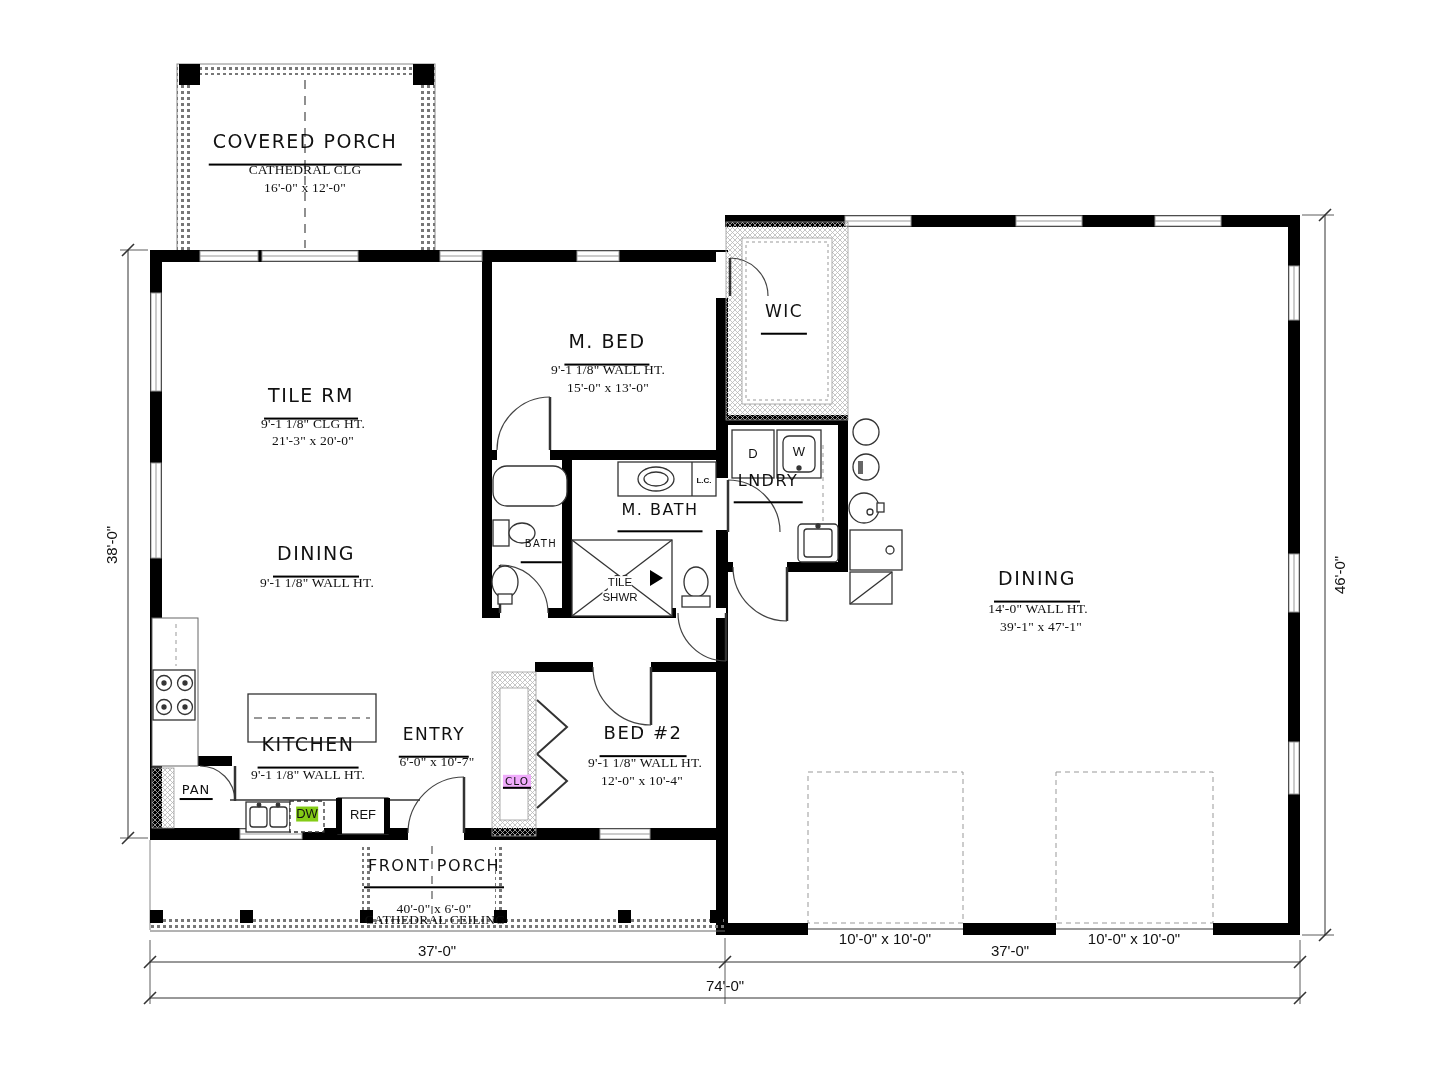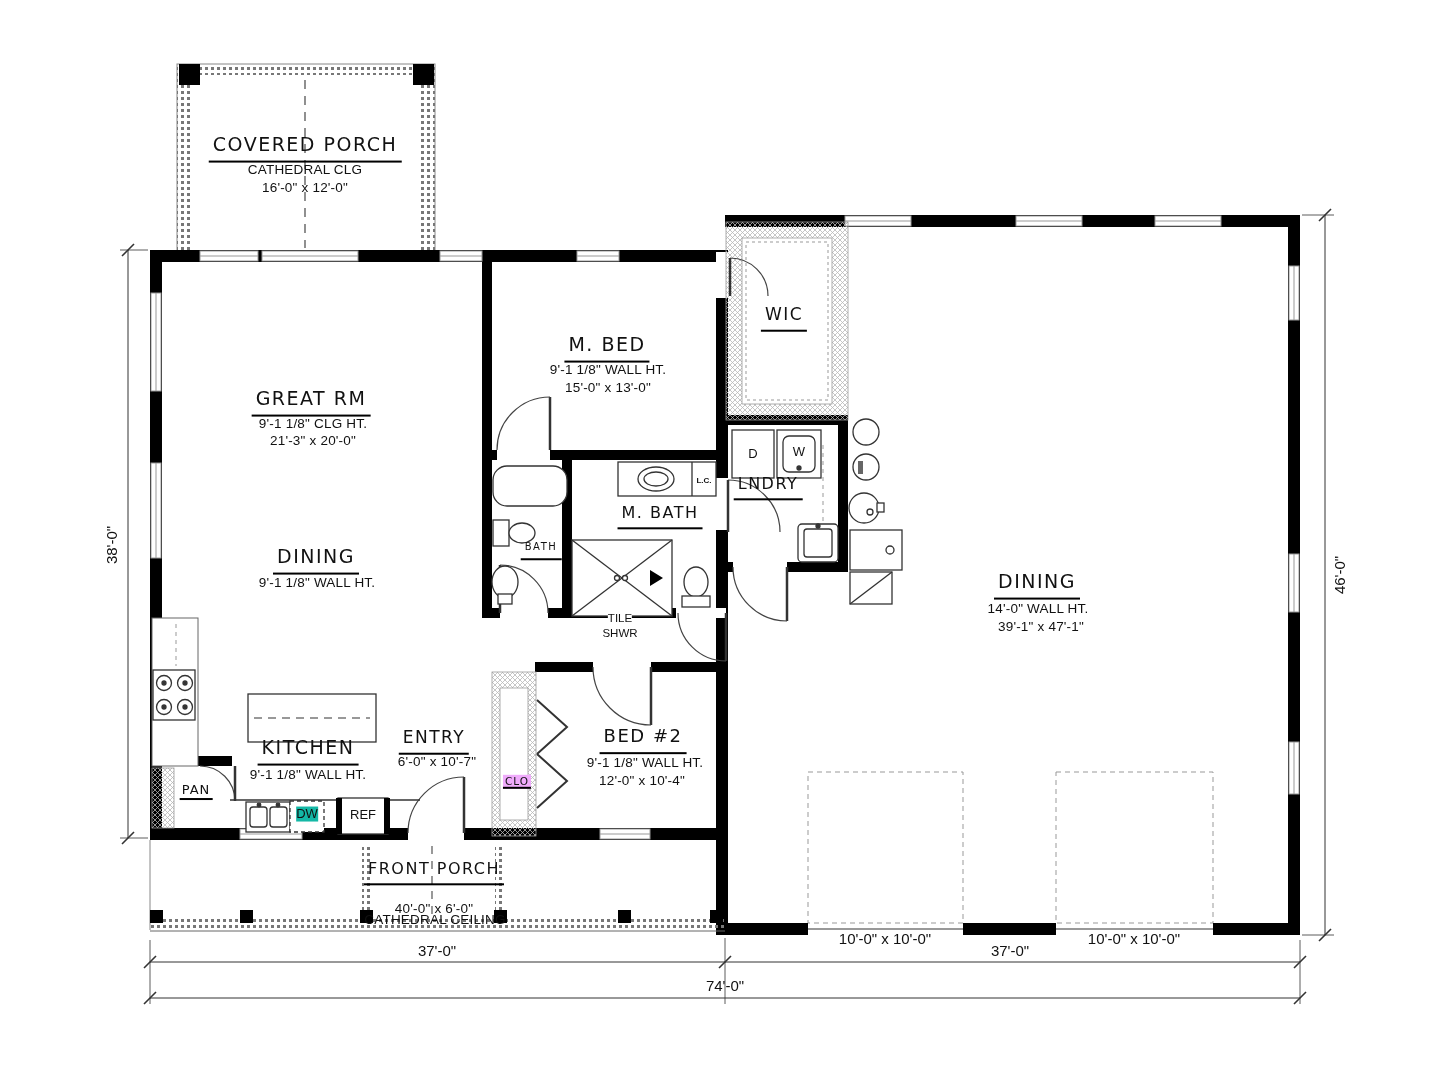--- a/index.html
+++ b/index.html
@@ -3,28 +3,28 @@
 <meta charset="utf-8">
 <style>
   html,body{margin:0;padding:0;background:#fff;}
   .canvas{position:relative;width:1445px;height:1071px;background:#fff;
           font-family:"DejaVu Sans",sans-serif;color:#111;overflow:hidden;}
   .plan-svg{position:absolute;left:0;top:0;z-index:1;}
   .lbl{position:absolute;z-index:2;transform:translate(-50%,-50%);
        text-align:center;white-space:nowrap;line-height:1.15;}
   .rot{transform:translate(-50%,-50%) rotate(-90deg);}
   .rn{display:inline-block;font-size:19px;letter-spacing:1.5px;
-      border-bottom:2.5px solid #000;padding:0 4px 5px;}
+      border-bottom:2.5px solid #000;padding:0 4px 11px;}
   .rn-sm{display:inline-block;font-size:13px;letter-spacing:1px;
       border-bottom:2px solid #000;padding:0 2px 0;}
-  .sub{font-size:13.5px;letter-spacing:0.2px;font-family:Liberation Sans, sans-serif;}
+  .sub{font-size:13.5px;letter-spacing:0.2px;font-family:Liberation Serif, serif;}
   .dim{font-size:15px;font-family:"Liberation Sans",sans-serif;}
   .appl{font-size:13px;font-family:"Liberation Sans",sans-serif;}
   .tiny{font-size:8px;font-family:"Liberation Sans",sans-serif;font-weight:bold;}
-  .shlbl{font-size:11.5px;font-family:"Liberation Sans",sans-serif;line-height:1.2;margin-top:36px;}
+  .shlbl{font-size:11.5px;font-family:"Liberation Sans",sans-serif;line-height:1.2;}
 </style>
 </head>
 <body>
 
 <div class="canvas">
 
 <svg class="plan-svg" width="1445" height="1071" viewBox="0 0 1445 1071">
   <defs>
     <pattern id="xh" width="5" height="5" patternUnits="userSpaceOnUse">
       <path d="M0 0 L5 5 M5 0 L0 5" stroke="#b8b8b8" stroke-width="0.8"></path>
@@ -324,21 +324,21 @@
     <line x1="150" y1="998" x2="1300" y2="998"></line>
     <line x1="144" y1="1004" x2="156" y2="992" stroke-width="1.6"></line>
     <line x1="1294" y1="1004" x2="1306" y2="992" stroke-width="1.6"></line>
   </g>
 </svg>
 
 <div class="lbl" style="left:305px;top:148px"><span class="rn">COVERED PORCH</span></div>
 <div class="lbl sub" style="left:305px;top:170px">CATHEDRAL CLG</div>
 <div class="lbl sub" style="left:305px;top:188px">16'-0" x 12'-0"</div>
 
-<div class="lbl" style="left:311px;top:402px"><span class="rn">GREAT RM</span></div>
+<div class="lbl" style="left:311px;top:402px"><span class="rn">TILE RM</span></div>
 <div class="lbl sub" style="left:313px;top:424px">9'-1 1/8" CLG HT.</div>
 <div class="lbl sub" style="left:313px;top:441px">21'-3" x 20'-0"</div>
 
 <div class="lbl" style="left:316px;top:560px"><span class="rn">DINING</span></div>
 <div class="lbl sub" style="left:317px;top:583px">9'-1 1/8" WALL HT.</div>
 
 <div class="lbl" style="left:607px;top:348px"><span class="rn">M. BED</span></div>
 <div class="lbl sub" style="left:608px;top:370px">9'-1 1/8" WALL HT.</div>
 <div class="lbl sub" style="left:608px;top:388px">15'-0" x 13'-0"</div>
 
@@ -367,21 +367,21 @@
 <div class="lbl" style="left:1037px;top:585px"><span class="rn">DINING</span></div>
 <div class="lbl sub" style="left:1038px;top:609px">14'-0" WALL HT.</div>
 <div class="lbl sub" style="left:1041px;top:627px">39'-1" x 47'-1"</div>
 
 <div class="lbl" style="left:434px;top:873px"><span class="rn" style="font-size:16px">FRONT PORCH</span></div>
 <div class="lbl sub" style="left:435px;top:920px">CATHEDRAL CEILING</div>
 <div class="lbl sub" style="left:434px;top:909px">40'-0" x 6'-0"</div>
 
 <div class="lbl appl" style="left:753px;top:454px">D</div>
 <div class="lbl appl" style="left:799px;top:452px">W</div>
-<div class="lbl appl" style="left:307px;top:814px;background:#14b8a6">DW</div>
+<div class="lbl appl" style="left:307px;top:814px;background:#84cc16">DW</div>
 <div class="lbl appl" style="left:363px;top:815px">REF</div>
 <div class="lbl tiny" style="left:704px;top:481px">L.C.</div>
 
 <div class="lbl dim rot" style="left:112px;top:545px">38'-0"</div>
 <div class="lbl dim rot" style="left:1340px;top:575px">46'-0"</div>
 <div class="lbl dim" style="left:437px;top:951px">37'-0"</div>
 <div class="lbl dim" style="left:1010px;top:951px">37'-0"</div>
 <div class="lbl dim" style="left:725px;top:986px">74'-0"</div>
 <div class="lbl dim" style="left:885px;top:939px">10'-0" x 10'-0"</div>
 <div class="lbl dim" style="left:1134px;top:939px">10'-0" x 10'-0"</div>

